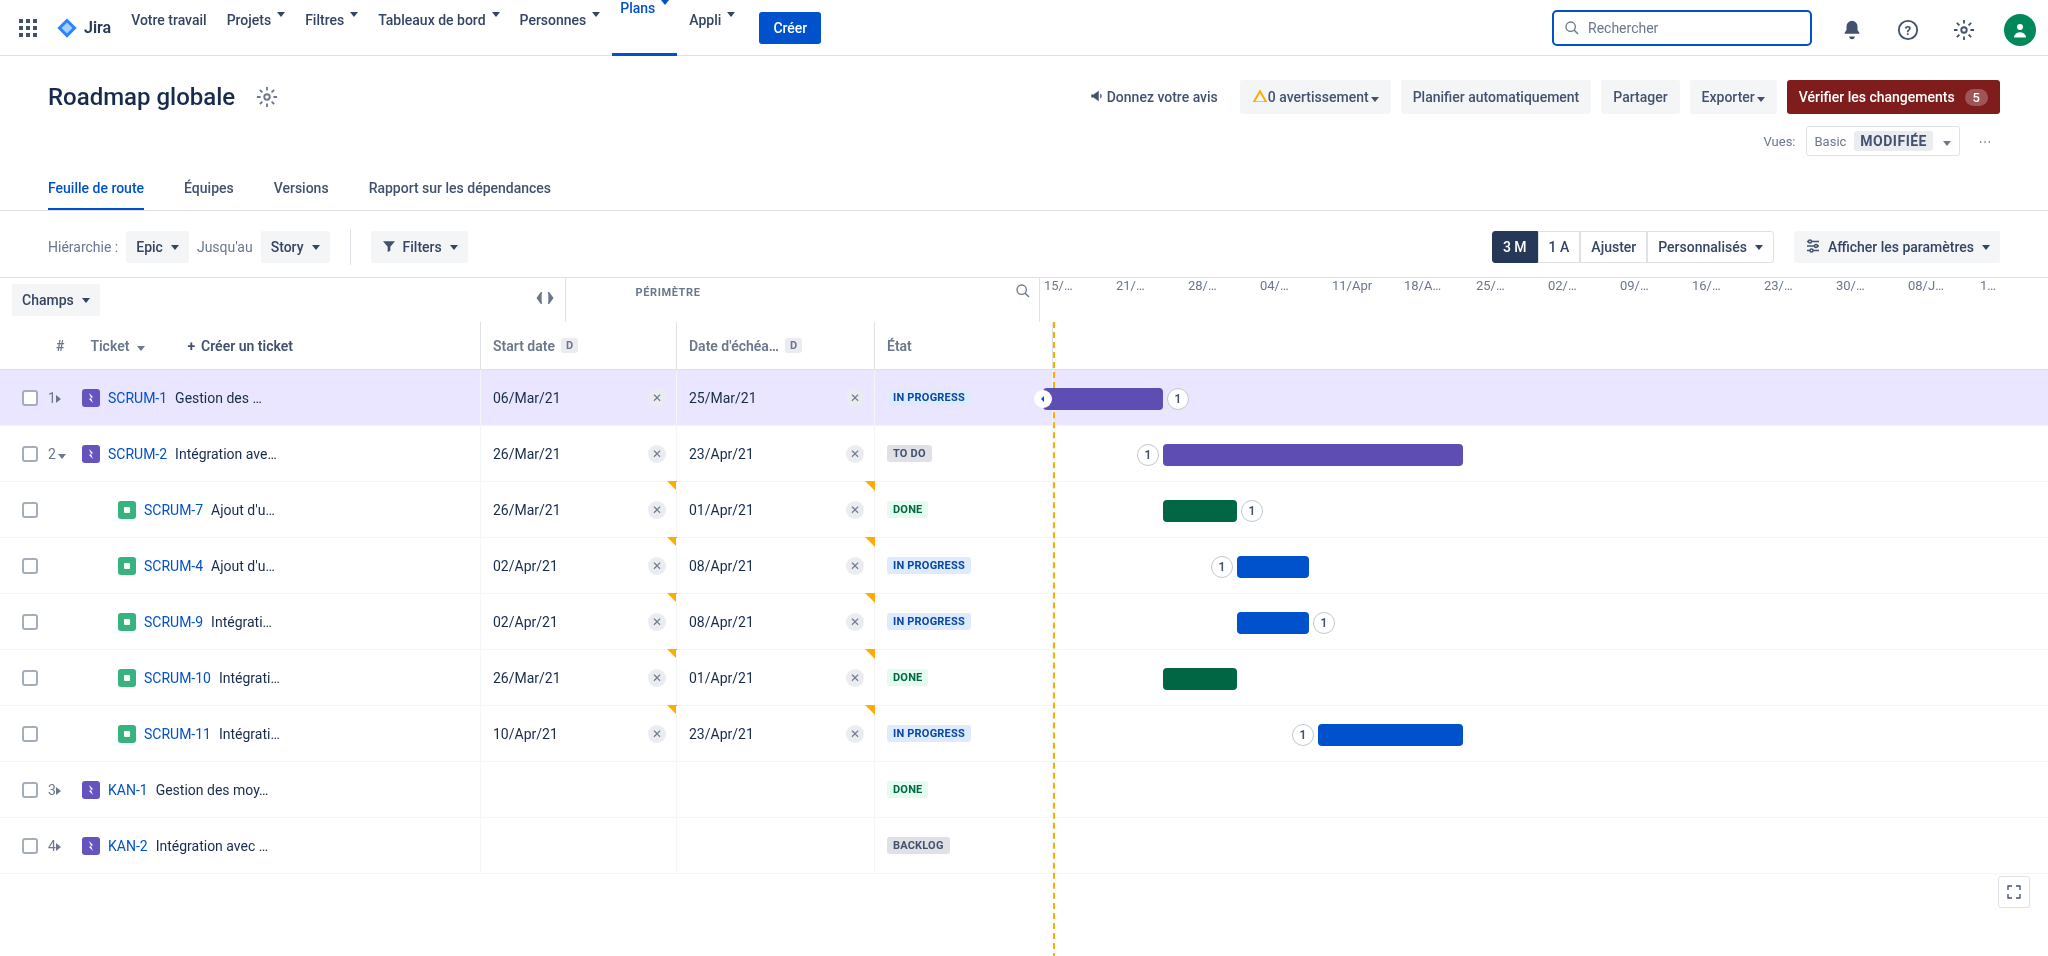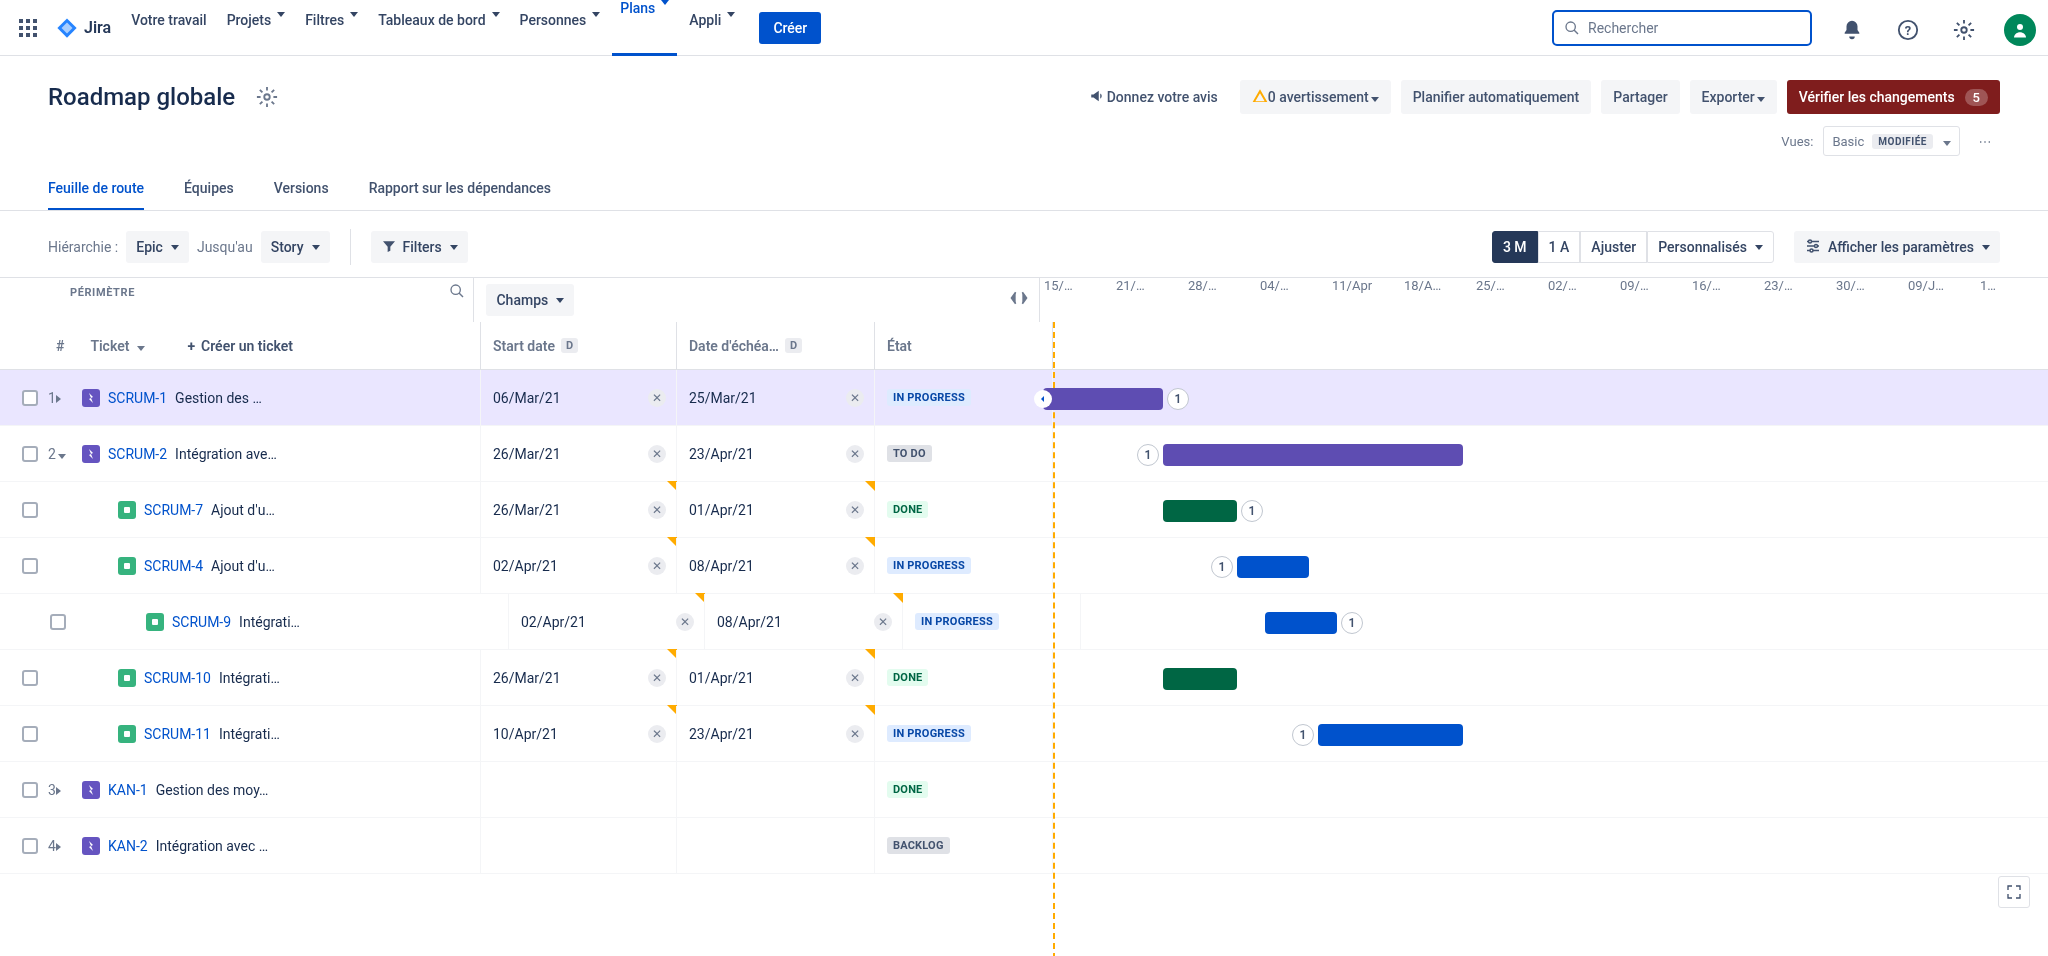--- a/index.html
+++ b/index.html
@@ -22,21 +22,21 @@
 
 .page-header { padding:24px 48px 8px 48px; display:flex; align-items:center; gap:16px; }
 .page-title { font-size:24px; font-weight:500; color:#172B4D; }
 .header-right { margin-left:auto; display:flex; align-items:center; gap:10px; }
 .ghost-btn { height:34px; padding:0 12px; display:flex; align-items:center; border-radius:3px; color:#42526E; background:#F4F5F7; font-weight:500; }
 .ghost-btn.plain { background:transparent; }
 .review-btn { background:#7f1d1d; color:#fff; height:34px; padding:0 12px; border-radius:3px; display:flex; align-items:center; gap:10px; font-weight:500; }
 .count-pill { background:rgba(255,255,255,.25); border-radius:10px; padding:1px 8px; font-size:13px; }
 .views-row { display:flex; align-items:center; gap:10px; justify-content:flex-end; padding:4px 48px 0 48px; color:#6B778C; font-size:13px; }
 .basic-pill { display:flex; align-items:center; gap:8px; border:1px solid #DFE1E6; border-radius:3px; height:30px; padding:0 8px; }
-.mod-tag { background:#EBECF0; padding:2px 6px; border-radius:3px; font-size:10px; font-weight:700; letter-spacing:.5px; color:#42526E; }
+.mod-tag { background:#EBECF0; padding:2px 6px; border-radius:3px; font-size:14px; font-weight:700; letter-spacing:.5px; color:#42526E; }
 .more-icon { width:30px; height:30px; display:flex; align-items:center; justify-content:center; }
 
 
 .tabs { display:flex; gap:40px; padding:0 48px; border-bottom:1px solid #DFE1E6; margin-top:12px; }
 .tab { padding:12px 0; color:#42526E; font-weight:500; }
 .tab.active { color:#0052CC; border-bottom:2px solid #0052CC; }
 
 
 .filterbar { display:flex; align-items:center; padding:18px 48px 12px 48px; gap:8px; }
 .filterbar .lbl { color:#6B778C; }
@@ -286,54 +286,54 @@
               <circle cx="10" cy="18" r="2" fill="#fff"></circle>
             </g>
           </svg></span>
       <span>Afficher les paramètres</span>
     </div>
   </div>
 </div>
 
 <div class="grid-wrap">
   <div style="display:flex;">
+    <div style="width:572px;border-right:1px solid #DFE1E6;padding:6px 0 6px 12px;position:relative;">
+      <div class="pill chev" style="width:fit-content;">
+          <span>Champs</span>
+        </div>
+      <span style="position:absolute;right:10px;top:10px;color:#6B778C;">
+        <svg width="20" height="20" viewBox="0 0 24 24">
+            <path fill="#6B778C" d="M8 5l-5 7 5 7M16 5l5 7-5 7" stroke="#6B778C" stroke-width="2"></path>
+          </svg>
+      </span>
+    </div>
     <div style="width:480px;border-right:1px solid #DFE1E6;">
       <div class="perim-row">
         <div class="perim">PÉRIMÈTRE</div>
         <span class="sicon"><svg width="16" height="16" viewBox="0 0 24 24">
               <circle cx="10" cy="10" r="7" fill="none" stroke="#6B778C" stroke-width="2"></circle>
               <line x1="15" y1="15" x2="21" y2="21" stroke="#6B778C" stroke-width="2"></line>
             </svg></span>
       </div>
-    </div>
-    <div style="width:572px;border-right:1px solid #DFE1E6;padding:6px 0 6px 12px;position:relative;">
-      <div class="pill chev" style="width:fit-content;">
-          <span>Champs</span>
-        </div>
-      <span style="position:absolute;right:10px;top:10px;color:#6B778C;">
-        <svg width="20" height="20" viewBox="0 0 24 24">
-            <path fill="#6B778C" d="M8 5l-5 7 5 7M16 5l5 7-5 7" stroke="#6B778C" stroke-width="2"></path>
-          </svg>
-      </span>
     </div>
     <div style="flex:1;position:relative;">
       <div class="tl-head" id="tl-head">
           <div class="tl-cell">15/…</div>
           <div class="tl-cell">21/…</div>
           <div class="tl-cell">28/…</div>
           <div class="tl-cell">04/…</div>
           <div class="tl-cell">11/Apr</div>
           <div class="tl-cell">18/A…</div>
           <div class="tl-cell">25/…</div>
           <div class="tl-cell">02/…</div>
           <div class="tl-cell">09/…</div>
           <div class="tl-cell">16/…</div>
           <div class="tl-cell">23/…</div>
           <div class="tl-cell">30/…</div>
-          <div class="tl-cell">09/J…</div>
+          <div class="tl-cell">08/J…</div>
           <div class="tl-cell">1…</div>
         </div>
     </div>
   </div>
 
   <div class="cols">
     <div class="col-perimeter">
       <div class="chk" style="left:22px;position:absolute;"></div>
       <div class="ticket-hdr">
         <span class="hash">#</span>
@@ -481,21 +481,21 @@
         </div>
     <div class="cell-s">
           <span class="lozenge lz-inprog">IN PROGRESS</span>
         </div>
     <div class="cell-t">
           <div class="bar st-ip" style="left:184px;width:72px;"></div>
           <span class="cnt-badge" style="left:158px;">1</span>
         </div>
       </div>
       <div class="row">
-    <div class="cell-p" style="padding-left:92px;margin-left:28px;">
+    <div class="cell-p" style="padding-left:92px;">
       <span class="chk"></span>
 
       <span class="exp"></span>
       <span class="itype story">
             <svg width="10" height="10" viewBox="0 0 10 10">
               <rect x="2" y="2" width="6" height="6" rx="1" fill="#fff"></rect>
             </svg>
           </span>
       <span class="key">SCRUM-9</span>
       <span class="summary">Intégrati…</span>

